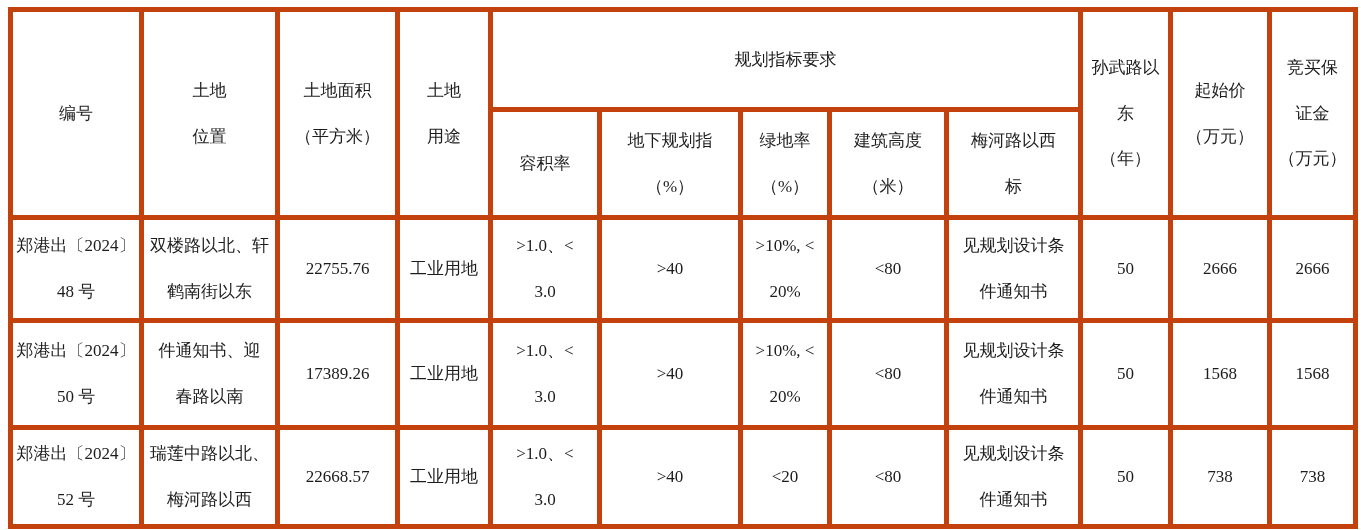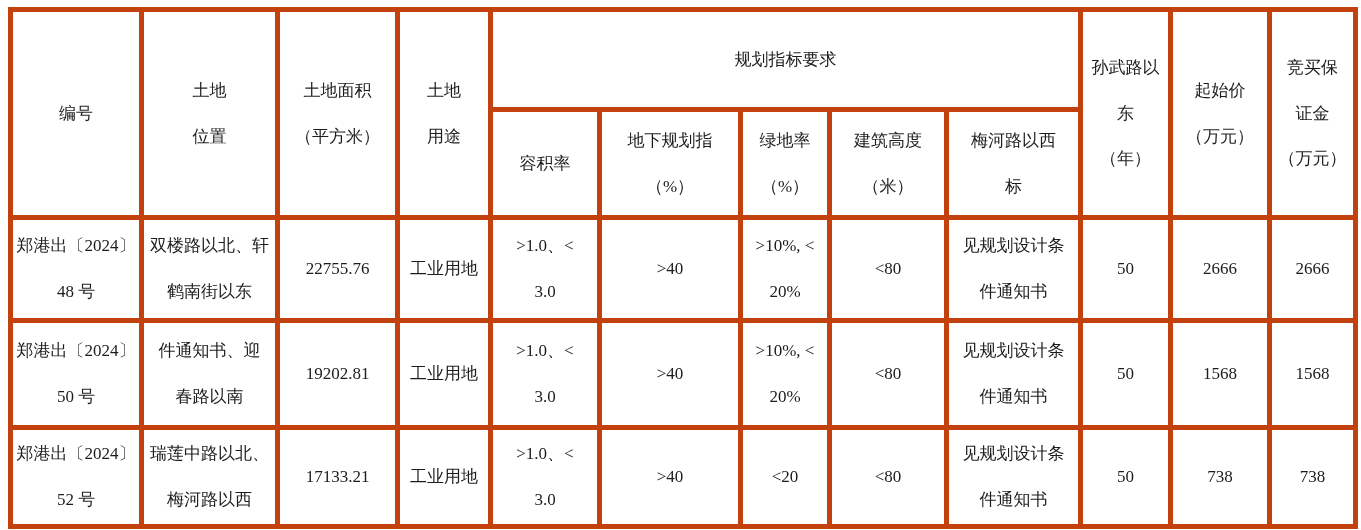--- a/index.html
+++ b/index.html
@@ -108,40 +108,40 @@
 件通知书</td>
         <td>50</td>
         <td>2666</td>
         <td>2666</td>
       </tr>
       <tr class="row-2">
         <td>郑港出〔2024〕
 50 号</td>
         <td>件通知书、迎
 春路以南</td>
-        <td>19202.81</td>
+        <td>17389.26</td>
         <td>工业用地</td>
         <td>&gt;1.0、&lt;
 3.0</td>
         <td>&gt;40</td>
         <td>&gt;10%, &lt;
 20%</td>
         <td>&lt;80</td>
         <td>见规划设计条
 件通知书</td>
         <td>50</td>
         <td>1568</td>
         <td>1568</td>
       </tr>
       <tr class="row-3">
         <td>郑港出〔2024〕
 52 号</td>
         <td>瑞莲中路以北、
 梅河路以西</td>
-        <td>17133.21</td>
+        <td>22668.57</td>
         <td>工业用地</td>
         <td>&gt;1.0、&lt;
 3.0</td>
         <td>&gt;40</td>
         <td>&lt;20</td>
         <td>&lt;80</td>
         <td>见规划设计条
 件通知书</td>
         <td>50</td>
         <td>738</td>

